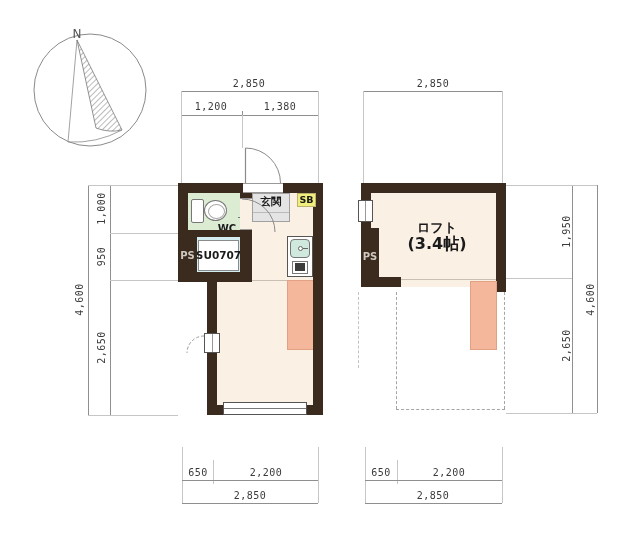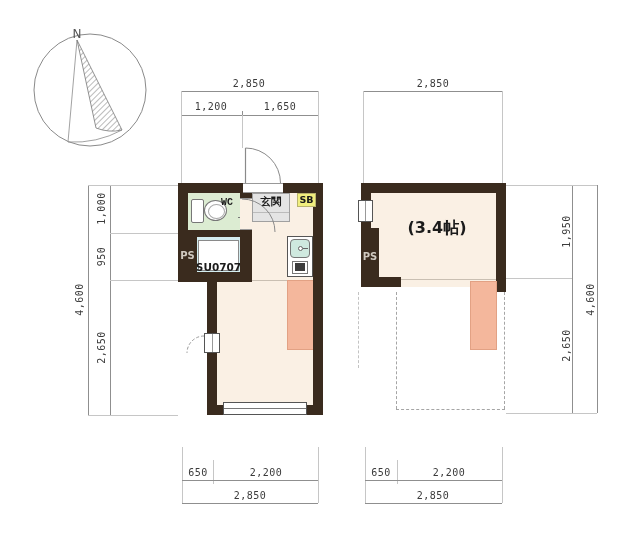--- a/index.html
+++ b/index.html
@@ -52,25 +52,25 @@
 
   <div class="abs" style="left:186px;top:191px;width:56px;height:39px;background:#dcecd2;"></div>
   <div class="abs" style="left:195px;top:237px;width:47px;height:37px;background:#d4edf0;"></div>
   <div class="abs" style="left:287px;top:280px;width:26px;height:70px;background:#f4b79c;border-left:1px solid #e2a184;border-top:1px solid #e2a184;border-bottom:1px solid #e2a184;box-sizing:border-box;"></div>
   <div class="abs thinline" style="left:242px;top:280px;width:45px;height:1px;"></div>
 
   <div class="abs whitebox" style="left:191px;top:199px;width:13px;height:24px;border-radius:2px;border-color:#777;"></div>
   <div class="abs whitebox" style="left:204px;top:200px;width:23px;height:21px;border-radius:50%;border-color:#777;"></div>
   <div class="abs" style="left:208px;top:204px;width:15px;height:13px;border:1px solid #aaa;border-radius:50%;"></div>
 
-  <div class="abs jplabel" style="left:214px;top:197px;width:26px;font-size:10px;font-family:Liberation Mono, monospace;">WC</div>
+  <div class="abs jplabel" style="left:214px;top:223px;width:26px;font-size:10px;">WC</div>
   <div class="abs" style="left:238px;top:217px;width:11px;height:1px;background:#777;"></div>
 
   <div class="abs whitebox" style="left:198px;top:240px;width:41px;height:31px;"></div>
-  <div class="abs jplabel" style="left:195px;top:249px;width:47px;font-size:10.5px;margin-top:12px;">SU0707</div>
+  <div class="abs jplabel" style="left:195px;top:249px;width:47px;font-size:10.5px;">SU0707</div>
 
   <div class="abs wall" style="left:178px;top:183px;width:145px;height:10px;"></div>
   <div class="abs wall" style="left:178px;top:183px;width:10px;height:99px;"></div>
   <div class="abs wall" style="left:178px;top:230px;width:64px;height:7px;"></div>
   <div class="abs wall" style="left:240px;top:191px;width:12px;height:91px;"></div>
   <div class="abs wall" style="left:178px;top:272px;width:64px;height:10px;"></div>
   <div class="abs wall" style="left:178px;top:237px;width:19px;height:37px;"></div>
   <div class="abs wall" style="left:207px;top:282px;width:10px;height:123px;"></div>
   <div class="abs wall" style="left:207px;top:405px;width:116px;height:10px;"></div>
   <div class="abs wall" style="left:313px;top:183px;width:10px;height:232px;"></div>
@@ -116,27 +116,28 @@
   </div>
 
   <div class="abs" style="left:470px;top:281px;width:27px;height:69px;background:#f4b79c;border:1px solid #e2a184;box-sizing:border-box;"></div>
 
   <div class="abs dashv" style="left:396px;top:292px;height:117px;width:0;"></div>
   <div class="abs dashv" style="left:504px;top:292px;height:117px;width:0;"></div>
   <div class="abs dashh" style="left:396px;top:409px;width:109px;height:0;"></div>
   <div class="abs dashv" style="left:358px;top:292px;height:76px;width:0;border-left-color:#c3c3c3;"></div>
 
   <div class="abs jplabel" style="left:377px;top:220px;width:120px;font-size:13px;line-height:16px;">
+    <div>ロフト</div>
     <div style="font-size:16px;">(3.4帖)</div>
   </div>
 
   <div class="abs dimlabel" style="left:219px;top:77px;">2,850</div>
   <div class="abs dimline" style="left:181px;top:91px;width:137px;height:1px;"></div>
   <div class="abs dimlabel" style="left:181px;top:100px;">1,200</div>
-  <div class="abs dimlabel" style="left:250px;top:100px;">1,650</div>
+  <div class="abs dimlabel" style="left:250px;top:100px;">1,380</div>
   <div class="abs dimline" style="left:181px;top:115px;width:137px;height:1px;"></div>
   <div class="abs dimline" style="left:242px;top:111px;width:1px;height:9px;"></div>
   <div class="abs extline" style="left:181px;top:91px;width:1px;height:92px;"></div>
   <div class="abs extline" style="left:318px;top:91px;width:1px;height:92px;"></div>
   <div class="abs extline" style="left:242px;top:115px;width:1px;height:33px;"></div>
 
   <div class="abs dimline" style="left:110px;top:185px;width:1px;height:230px;"></div>
   <div class="abs dimline" style="left:88px;top:185px;width:1px;height:230px;"></div>
   <div class="abs extline" style="left:88px;top:185px;width:90px;height:1px;"></div>
   <div class="abs extline" style="left:110px;top:233px;width:68px;height:1px;"></div>

